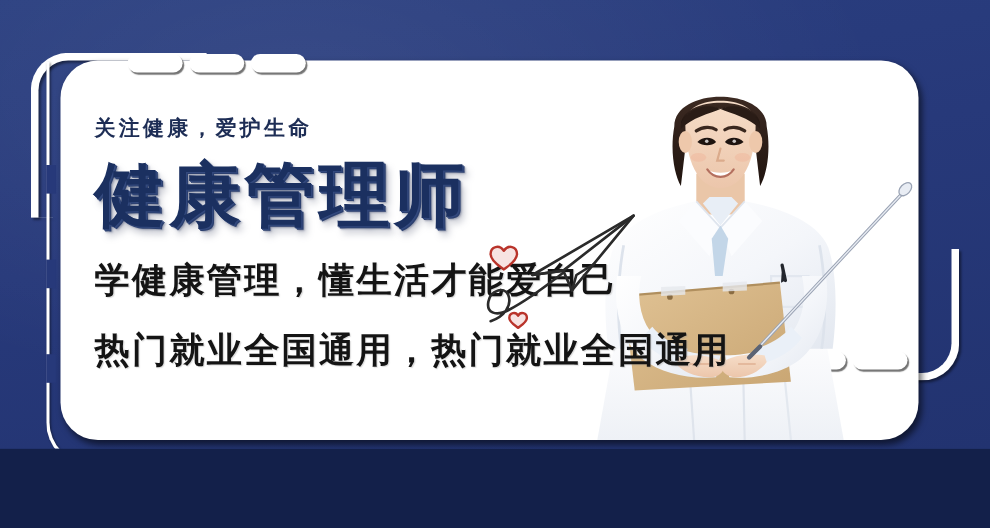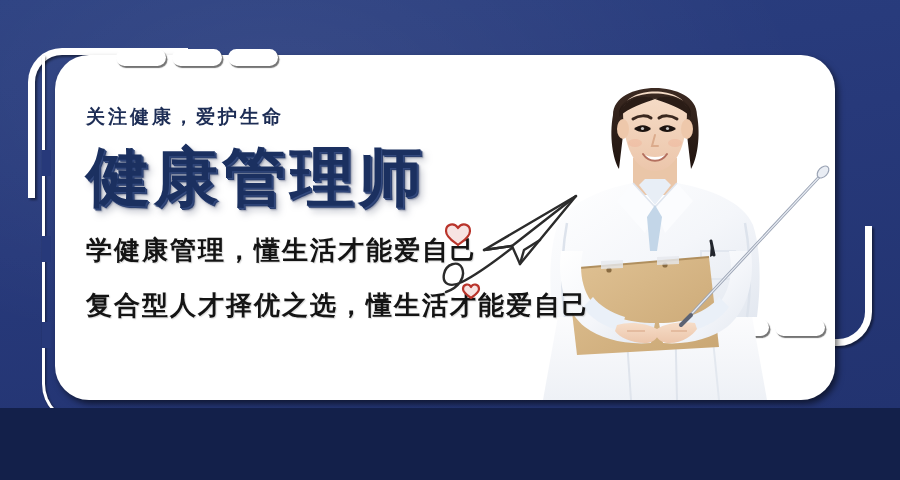--- a/index.html
+++ b/index.html
@@ -110,21 +110,21 @@
     margin: 0 0 22px 0;
     line-height: 1.05;
     white-space: nowrap;
     text-shadow:
        1px 1px 0 #33497e,
        2px 2px 0 #2c406f,
        3px 3px 2px rgba(80,90,120,.55),
        5px 6px 7px rgba(120,125,145,.40);
   }
   .tag {
-    font-size: 26px;
+    font-size: 32px;
     font-weight: bold;
     letter-spacing: 2px;
     color: #141414;
     margin: 0 0 20px 0;
     white-space: nowrap;
     text-shadow: 1px 1px 1px rgba(150,150,150,.35);
   }
   .tag-2 { margin-bottom: 0; }
 
   
@@ -284,21 +284,21 @@
       <path d="M178 268 L316 120" stroke="#9aa3b4" stroke-width="3" fill="none" stroke-linecap="round"></path>
       <path d="M178 268 L316 120" stroke="#e7ebf2" stroke-width="1.2" fill="none" stroke-linecap="round"></path>
       <ellipse cx="318" cy="117" rx="7" ry="4.5" fill="#e9edf4" stroke="#9aa3b4" stroke-width="1.2" transform="rotate(-47 318 117)"></ellipse>
       <path d="M176 270 L186 260" stroke="#5c6373" stroke-width="4" stroke-linecap="round"></path>
     </svg>
 
     <div class="content" style="position:absolute; left:31px; top:49px;">
       <p class="eyebrow">关注健康，爱护生命</p>
       <h1 class="headline">健康管理师</h1>
       <p class="tag">学健康管理，懂生活才能爱自己</p>
-      <p class="tag tag-2">复合型人才择优之选，懂生活才能爱自己</p>
+      <p class="tag tag-2">热门就业全国通用，热门就业全国通用</p>
     </div>
 
     <svg class="doodle" style="left:373px; top:133px;" viewBox="0 0 170 115">
       <g fill="none" stroke="#2b2b2b" stroke-width="2.4" stroke-linecap="round" stroke-linejoin="round">
 
         <path d="M56 62 L148 8 L92 76 L84 58 Z"></path>
         <path d="M56 62 L84 58"></path>
         <path d="M148 8 L84 58"></path>
         <path d="M92 76 L96 62 L112 52"></path>
 

